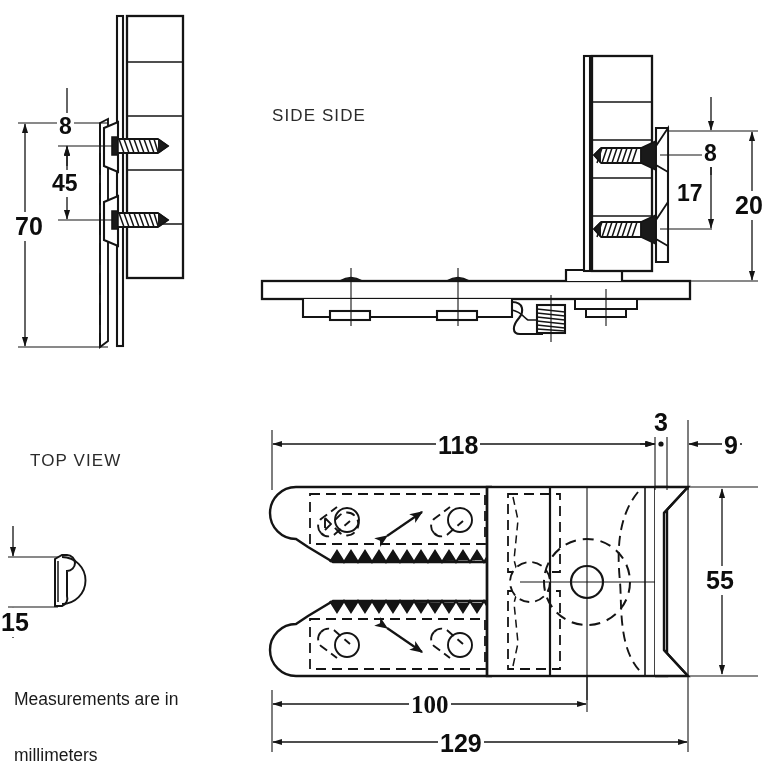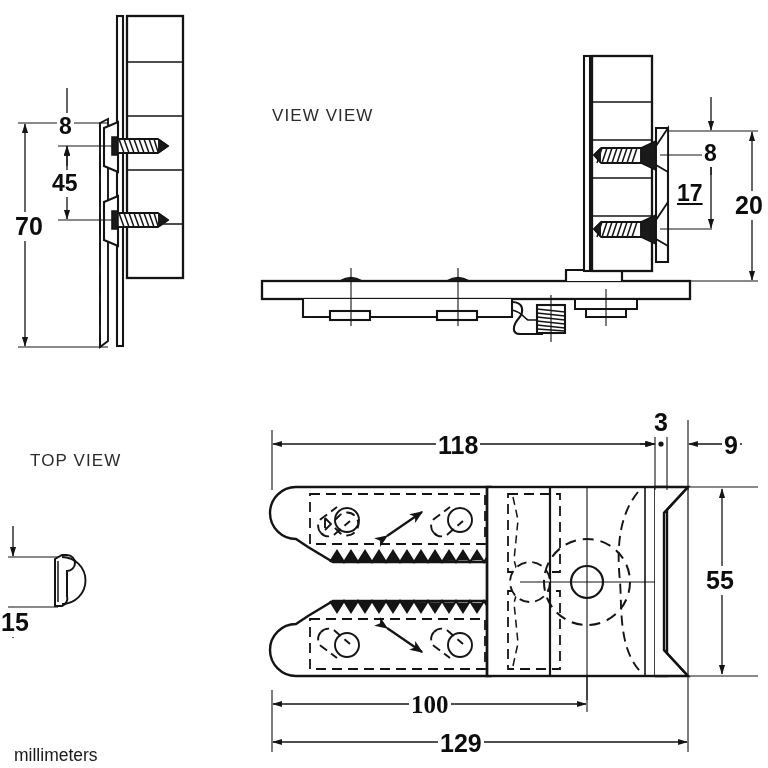--- a/index.html
+++ b/index.html
@@ -367,32 +367,33 @@
         </g>
         <g stroke-width="1.3">
           <line x1="13" y1="526" x2="13" y2="556" marker-end="url(#tipDown)"></line>
           <line x1="13" y1="608" x2="13" y2="638" marker-start="url(#tipUp)"></line>
         </g>
       </g>
 
     </g>
   </svg>
 
-  <div class="view-label" style="left:272px; top:106px;">VIEW VIEW</div>
+  <div class="view-label" style="left:272px; top:106px;">SIDE SIDE</div>
 
   <div class="view-label" style="left:30px; top:451px;">TOP VIEW</div>
 
+  <div class="note-text" style="left:14px; top:688px;">Measurements are in</div>
   <div class="note-text" style="left:14px; top:744px;">millimeters</div>
 
   <div class="dim dim-md" style="left:57px; top:113px;">8</div>
   <div class="dim dim-md" style="left:50px; top:170px;">45</div>
   <div class="dim dim-lg" style="left:13px; top:212px;">70</div>
 
   <div class="dim dim-md" style="left:702px; top:140px;">8</div>
-  <div class="dim dim-md" style="left:675px; top:180px;text-decoration:underline;">17</div>
+  <div class="dim dim-md" style="left:675px; top:180px;">17</div>
   <div class="dim dim-lg" style="left:733px; top:191px;">20</div>
 
   <div class="dim dim-lg" style="left:436px; top:431px;">118</div>
   <div class="dim dim-lg" style="left:652px; top:408px;">3</div>
   <div class="dim dim-lg" style="left:722px; top:431px;">9</div>
   <div class="dim dim-lg" style="left:704px; top:566px;">55</div>
   <div class="dim dim-lg" style="left:409px; top:691px;font-family:Liberation Serif, serif;">100</div>
   <div class="dim dim-lg" style="left:438px; top:729px;">129</div>
 
   <div class="dim dim-lg" style="left:-1px; top:568px;margin-top:40px;">15</div>

